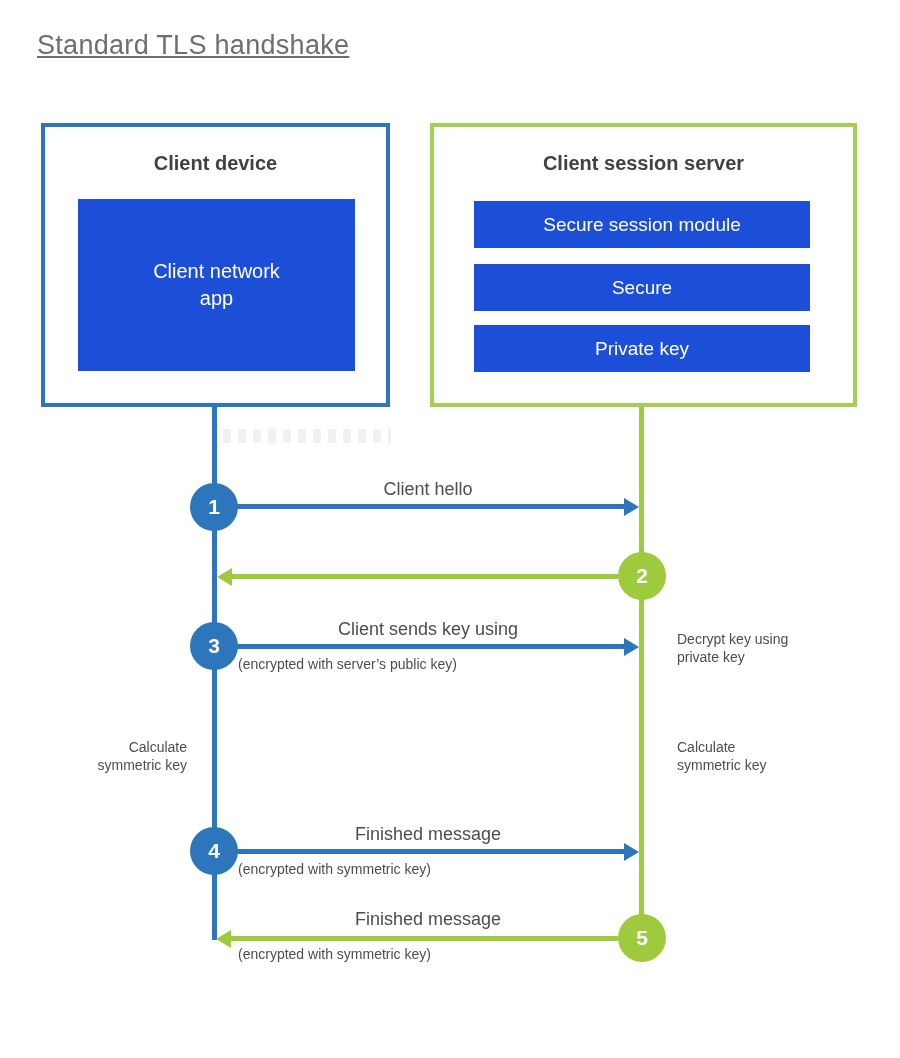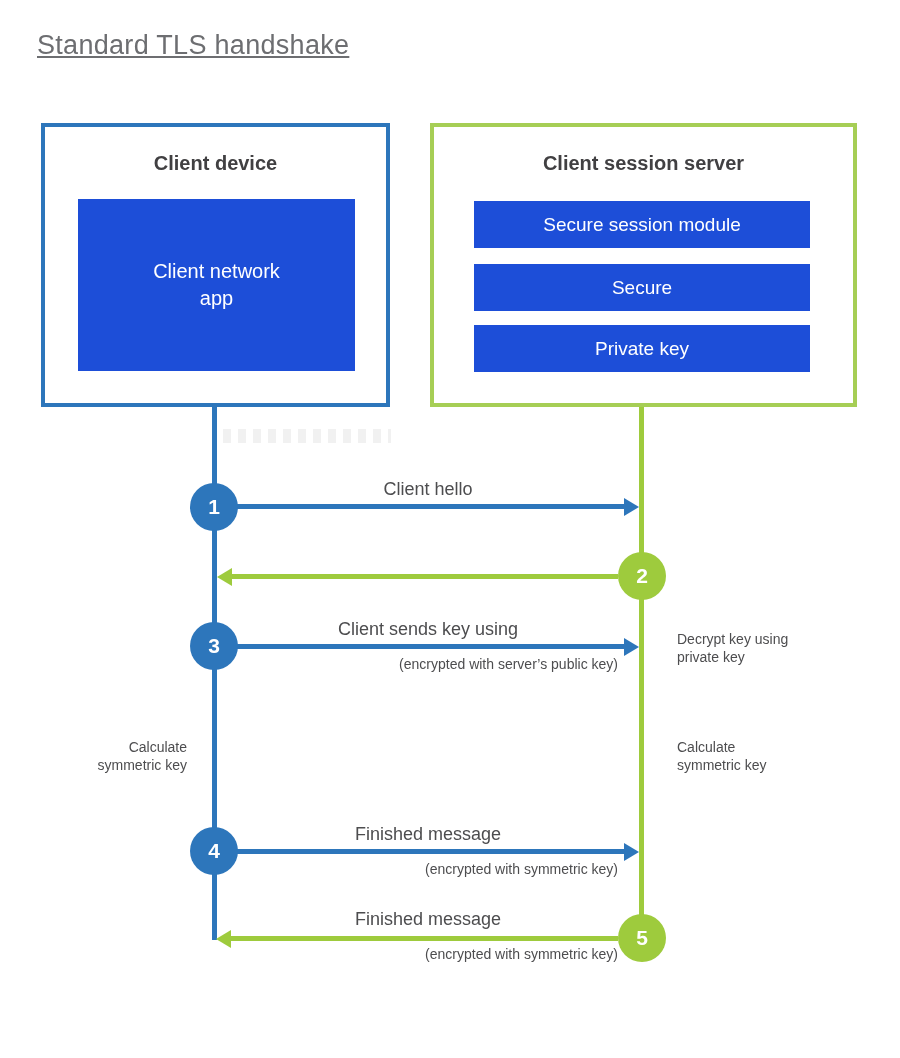--- a/index.html
+++ b/index.html
@@ -59,21 +59,21 @@
   .arrow-head { position:absolute; width:0; height:0;
                 border-top:9px solid transparent; border-bottom:9px solid transparent; }
   .head-right { border-left:15px solid #2d76bb; }
   .head-left  { border-right:15px solid #9ecb3d; }
   .h1 { left:624px; top:498px; } .h2 { left:217px; top:568px; }
   .h3 { left:624px; top:638px; } .h4 { left:624px; top:843px; }
   .h5 { left:216px; top:930px; }
   
   .msg-label { position:absolute; left:238px; width:380px; text-align:center;
                font-size:18px; color:#4d4d4f; }
-  .msg-sub   { position:absolute; left:238px; width:380px; text-align:right;
+  .msg-sub   { position:absolute; left:238px; width:380px; text-align:left;
                font-size:14px; color:#4d4d4f; }
   .m1 { top:479px; } .m2 { top:549px; } .m3 { top:619px; } .m3s { top:656px; }
   .m4 { top:824px; } .m4s { top:861px; } .m5 { top:909px; } .m5s { top:946px; }
   
   .side-note { position:absolute; font-size:14px; color:#4d4d4f; line-height:1.25;
                white-space:pre-line; }
   .note-decrypt    { left:677px; top:631px; width:160px; text-align:left; }
   .note-calc-left  { left:42px;  top:739px; width:145px; text-align:right; }
   .note-calc-right { left:677px; top:739px; width:160px; text-align:left; }
 </style>

